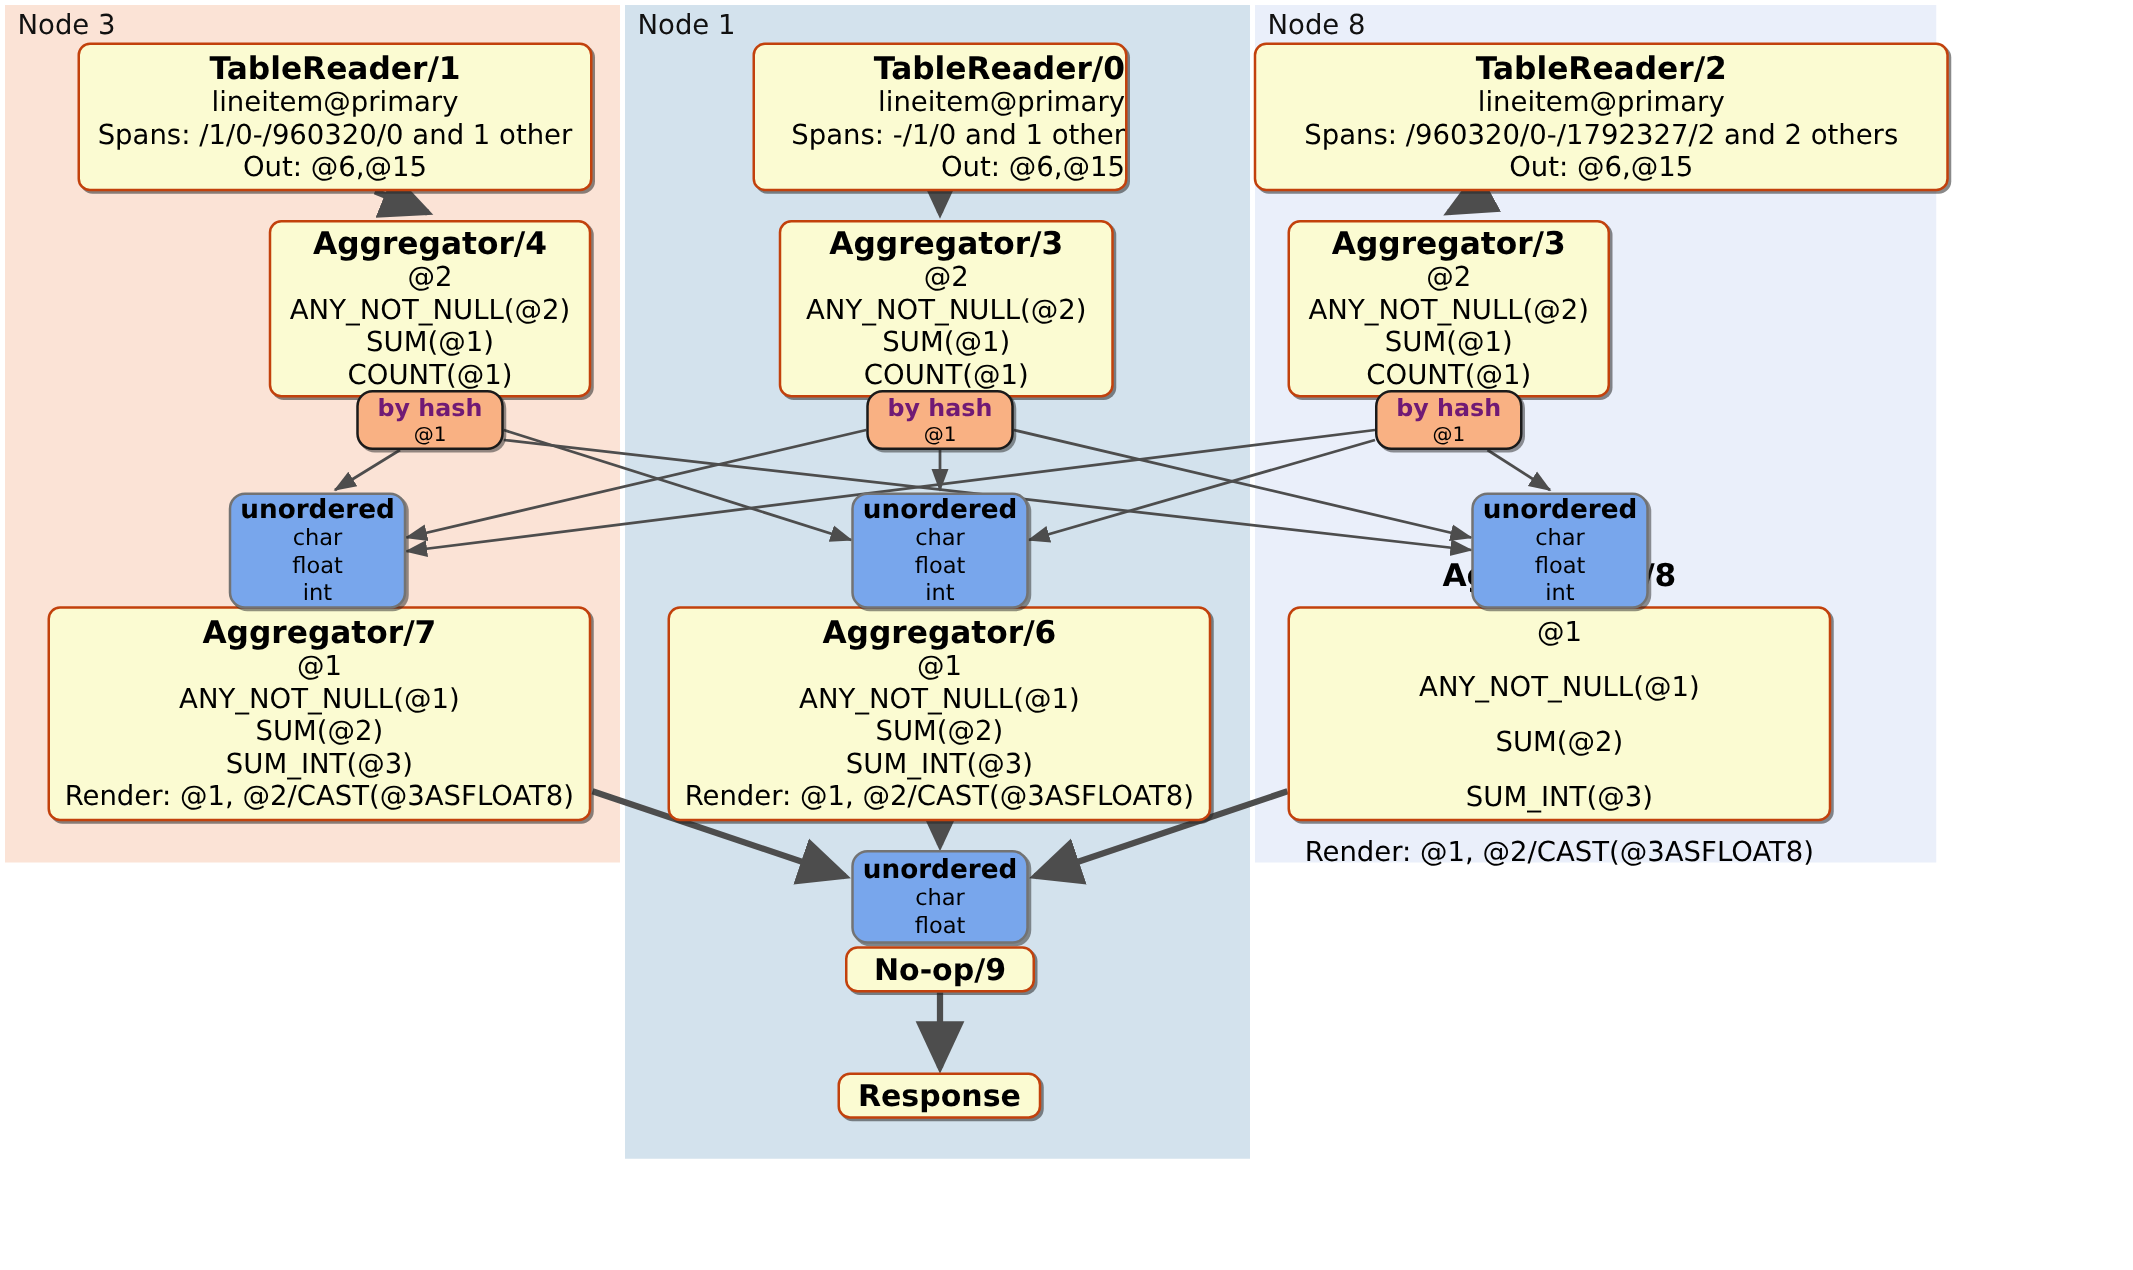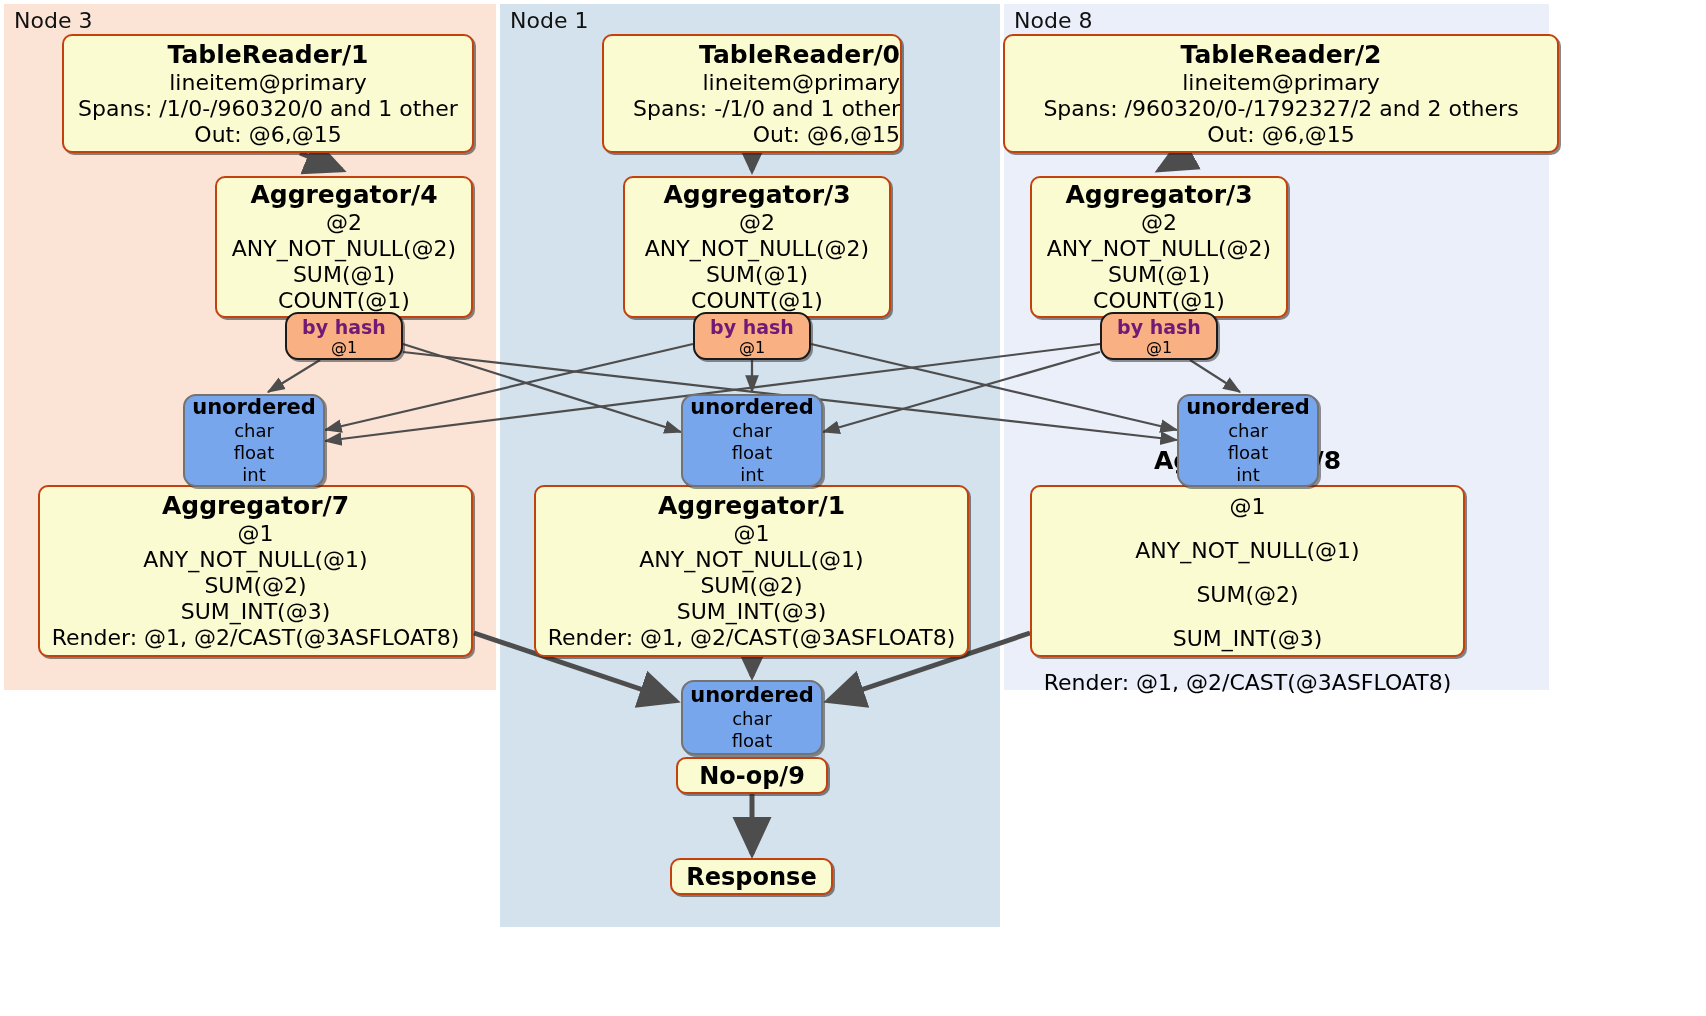--- a/index.html
+++ b/index.html
@@ -129,21 +129,21 @@
   <div class="node proc" style="left:38px;top:485px;width:435px;height:172px;">
     <div class="t">Aggregator/7</div>
     <div class="l">@1</div>
     <div class="l">ANY_NOT_NULL(@1)</div>
     <div class="l">SUM(@2)</div>
     <div class="l">SUM_INT(@3)</div>
     <div class="l">Render: @1, @2/CAST(@3ASFLOAT8)</div>
   </div>
 
   <div class="node proc" style="left:534px;top:485px;width:435px;height:172px;">
-    <div class="t">Aggregator/1</div>
+    <div class="t">Aggregator/6</div>
     <div class="l">@1</div>
     <div class="l">ANY_NOT_NULL(@1)</div>
     <div class="l">SUM(@2)</div>
     <div class="l">SUM_INT(@3)</div>
     <div class="l">Render: @1, @2/CAST(@3ASFLOAT8)</div>
   </div>
 
   <div class="node proc" style="left:1030px;top:485px;width:435px;height:172px;gap:18px;">
     <div class="t">Aggregator/8</div>
     <div class="l">@1</div>

